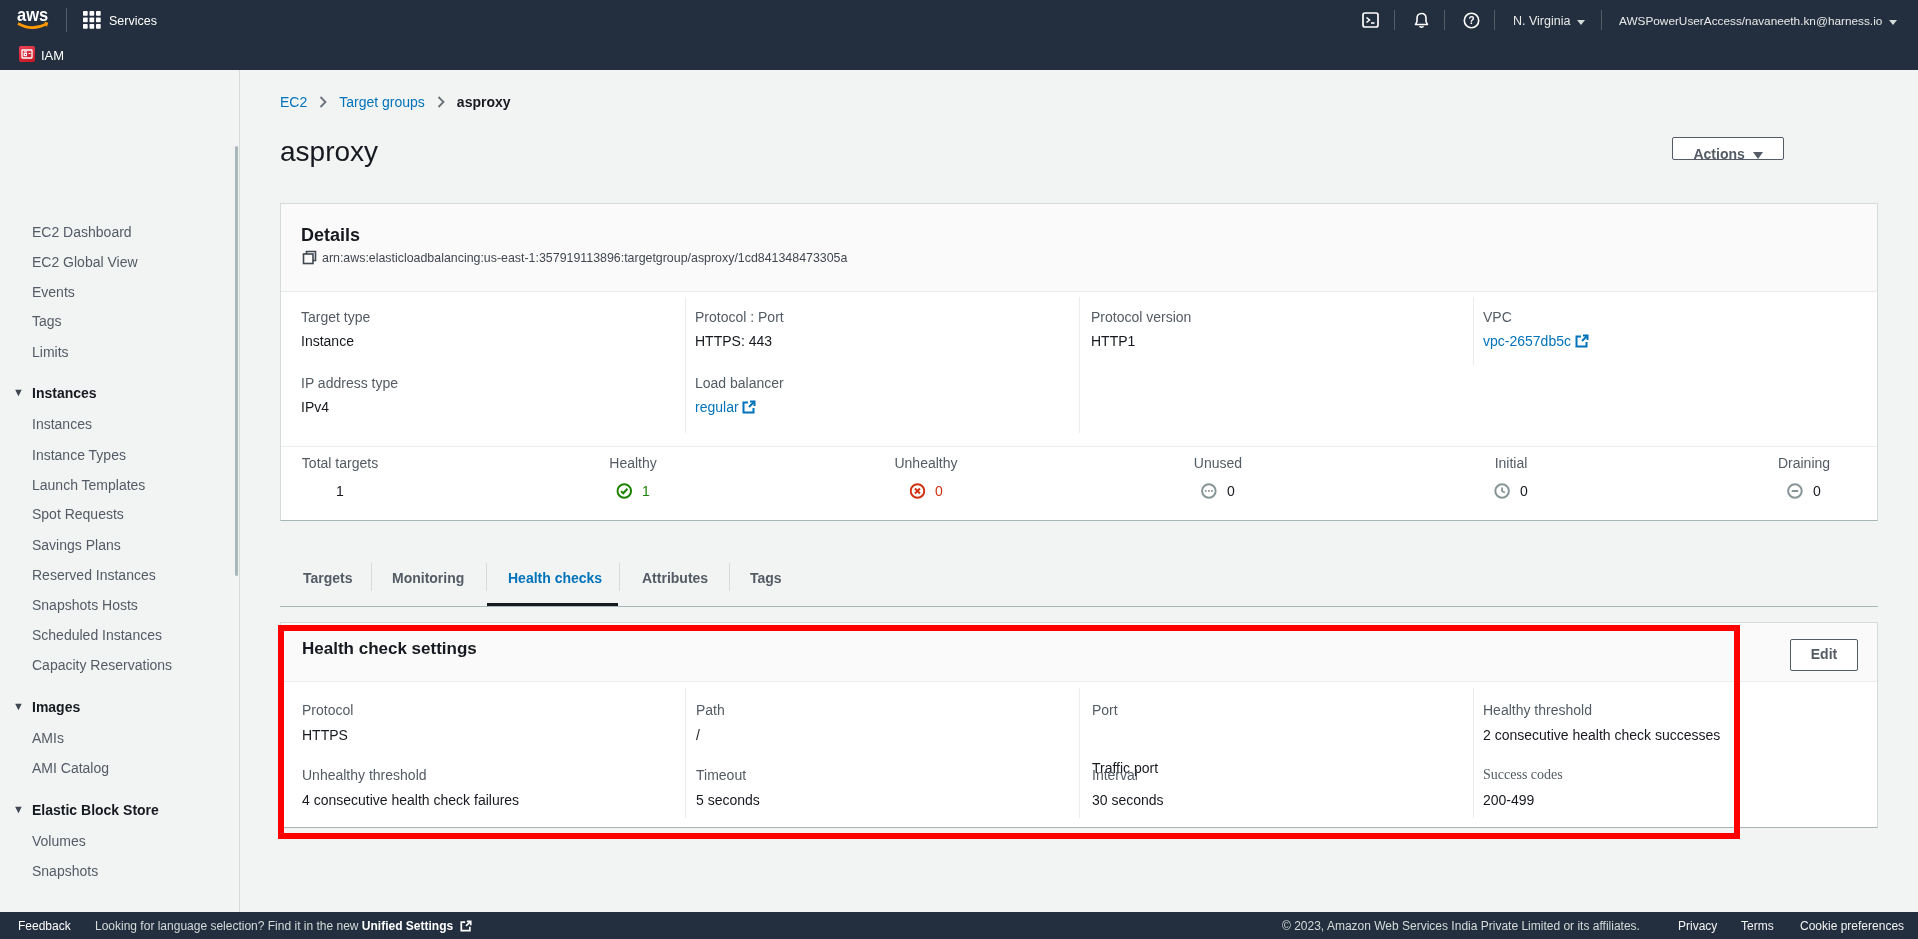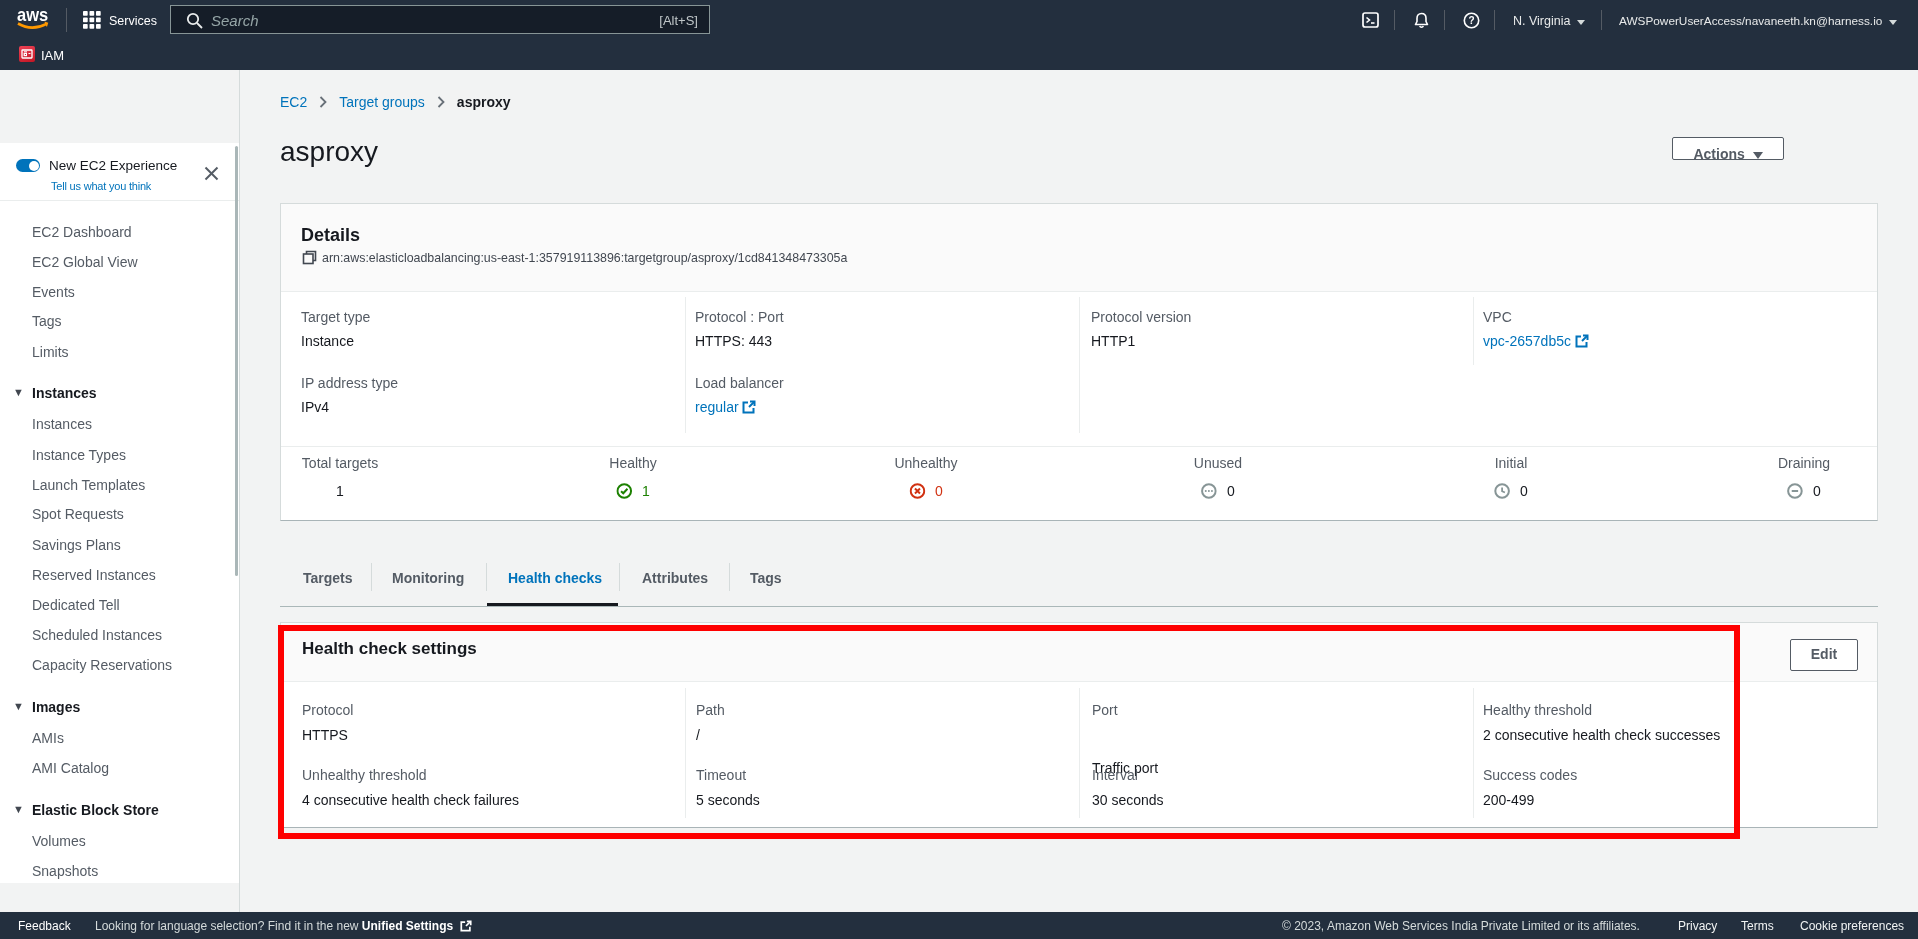--- a/index.html
+++ b/index.html
@@ -85,28 +85,20 @@
         <rect x="0" y="6.5" width="4.7" height="4.7" rx="0.8"></rect>
           <rect x="6.5" y="6.5" width="4.7" height="4.7" rx="0.8"></rect>
           <rect x="13" y="6.5" width="4.7" height="4.7" rx="0.8"></rect>
         <rect x="0" y="13" width="4.7" height="4.7" rx="0.8"></rect>
           <rect x="6.5" y="13" width="4.7" height="4.7" rx="0.8"></rect>
           <rect x="13" y="13" width="4.7" height="4.7" rx="0.8"></rect>
       </g>
     </svg>
   </div>
   <div id="svctext">Services</div>
-  <div id="searchbox">
-    <svg style="position:absolute;left:15px;top:6px" width="17" height="17" viewBox="0 0 17 17">
-      <circle cx="7" cy="7" r="5.2" stroke="#eaeded" stroke-width="1.8" fill="none"></circle>
-      <line x1="11" y1="11" x2="16" y2="16" stroke="#eaeded" stroke-width="1.8"></line>
-    </svg>
-    <div id="searchph">Search</div>
-    <div id="alts">[Alt+S]</div>
-  </div>
   <div class="topico" style="left:1362px;">
     <svg width="17" height="16" viewBox="0 0 17 16">
       <rect x="1" y="1" width="15" height="14" rx="2" stroke="#fff" stroke-width="1.7" fill="none"></rect>
       <path d="M4.5 5.5 L7.5 8 L4.5 10.5" stroke="#fff" stroke-width="1.6" fill="none"></path>
       <line x1="9" y1="11" x2="12.5" y2="11" stroke="#fff" stroke-width="1.6"></line>
     </svg>
   </div>
   <div class="sep-v" style="left:1394px; top:10px; height:20px;"></div>
   <div class="topico" style="left:1413px;">
     <svg width="17" height="17" viewBox="0 0 17 17">
@@ -131,49 +123,34 @@
       <rect x="4.6" y="6.8" width="3.4" height="3.4" fill="#fff"></rect>
       <rect x="5.9" y="8" width="1" height="1" fill="#c21624"></rect>
       <line x1="5" y1="5.8" x2="8" y2="5.8" stroke="#fff" stroke-width="1"></line>
       <line x1="9.5" y1="7.5" x2="11.5" y2="7.5" stroke="#fff" stroke-width="1"></line>
     </svg>
   </div>
   <div id="iamtxt">IAM</div>
 </div>
 
 <div id="sidebar">
-  <div id="sidewhite">
-    <div id="newexp">
-      <div id="toggle">
-          <div class="knob"></div>
-        </div>
-      <div id="newexptxt">New EC2 Experience</div>
-      <div id="tellus">Tell us what you think</div>
-      <div id="closex">
-        <svg width="15" height="15" viewBox="0 0 15 15">
-          <line x1="1.5" y1="1.5" x2="13.5" y2="13.5" stroke="#545b64" stroke-width="2"></line>
-          <line x1="13.5" y1="1.5" x2="1.5" y2="13.5" stroke="#545b64" stroke-width="2"></line>
-        </svg>
-      </div>
-    </div>
-  </div>
   <div class="navitem" style="top:154px;">EC2 Dashboard</div>
   <div class="navitem" style="top:184px;">EC2 Global View</div>
   <div class="navitem" style="top:214px;">Events</div>
   <div class="navitem" style="top:243px;">Tags</div>
   <div class="navitem" style="top:274px;">Limits</div>
   <div class="navtri" style="top:316px;">▼</div>
   <div class="navhead" style="top:315px;">Instances</div>
   <div class="navitem" style="top:346px;">Instances</div>
   <div class="navitem" style="top:377px;">Instance Types</div>
   <div class="navitem" style="top:407px;">Launch Templates</div>
   <div class="navitem" style="top:436px;">Spot Requests</div>
   <div class="navitem" style="top:467px;">Savings Plans</div>
   <div class="navitem" style="top:497px;">Reserved Instances</div>
-  <div class="navitem" style="top:527px;">Dedicated Tell</div>
+  <div class="navitem" style="top:527px;">Snapshots Hosts</div>
   <div class="navitem" style="top:557px;">Scheduled Instances</div>
   <div class="navitem" style="top:587px;">Capacity Reservations</div>
   <div class="navtri" style="top:630px;">▼</div>
   <div class="navhead" style="top:629px;">Images</div>
   <div class="navitem" style="top:660px;">AMIs</div>
   <div class="navitem" style="top:690px;">AMI Catalog</div>
   <div class="navtri" style="top:733px;">▼</div>
   <div class="navhead" style="top:732px;">Elastic Block Store</div>
   <div class="navitem" style="top:763px;">Volumes</div>
   <div class="navitem" style="top:793px;">Snapshots</div>
@@ -312,21 +289,21 @@
   <div class="lbl" style="left:811px;top:79px;">Port</div>
   <div class="val" style="left:811px;top:104px;margin-top:33px;">Traffic port</div>
   <div class="lbl" style="left:1202px;top:79px;">Healthy threshold</div>
   <div class="val" style="left:1202px;top:104px;">2 consecutive health check successes</div>
   <div class="lbl" style="left:21px;top:144px;">Unhealthy threshold</div>
   <div class="val" style="left:21px;top:169px;">4 consecutive health check failures</div>
   <div class="lbl" style="left:415px;top:144px;">Timeout</div>
   <div class="val" style="left:415px;top:169px;">5 seconds</div>
   <div class="lbl" style="left:811px;top:144px;">Interval</div>
   <div class="val" style="left:811px;top:169px;">30 seconds</div>
-  <div class="lbl" style="left:1202px;top:144px;">Success codes</div>
+  <div class="lbl" style="left:1202px;top:144px;font-family:Liberation Serif, serif;">Success codes</div>
   <div class="val" style="left:1202px;top:169px;">200-499</div>
 </div>
 <div id="redbox"></div>
 
 <div id="footer">
   <div style="position:absolute;left:18px;top:7px;color:#fff;">Feedback</div>
   <div style="position:absolute;left:95px;top:7px;">Looking for language selection? Find it in the new <span class="w" style="font-weight:700;">Unified Settings</span>&nbsp;
     <svg width="12" height="12" viewBox="0 0 14 14" style="vertical-align:-2px">
       <path d="M11.5 8 L11.5 12.5 L1.5 12.5 L1.5 2.5 L6 2.5" stroke="#fff" stroke-width="2" fill="none"></path>
       <path d="M8 1.5 L12.5 1.5 L12.5 6" stroke="#fff" stroke-width="2" fill="none"></path>

